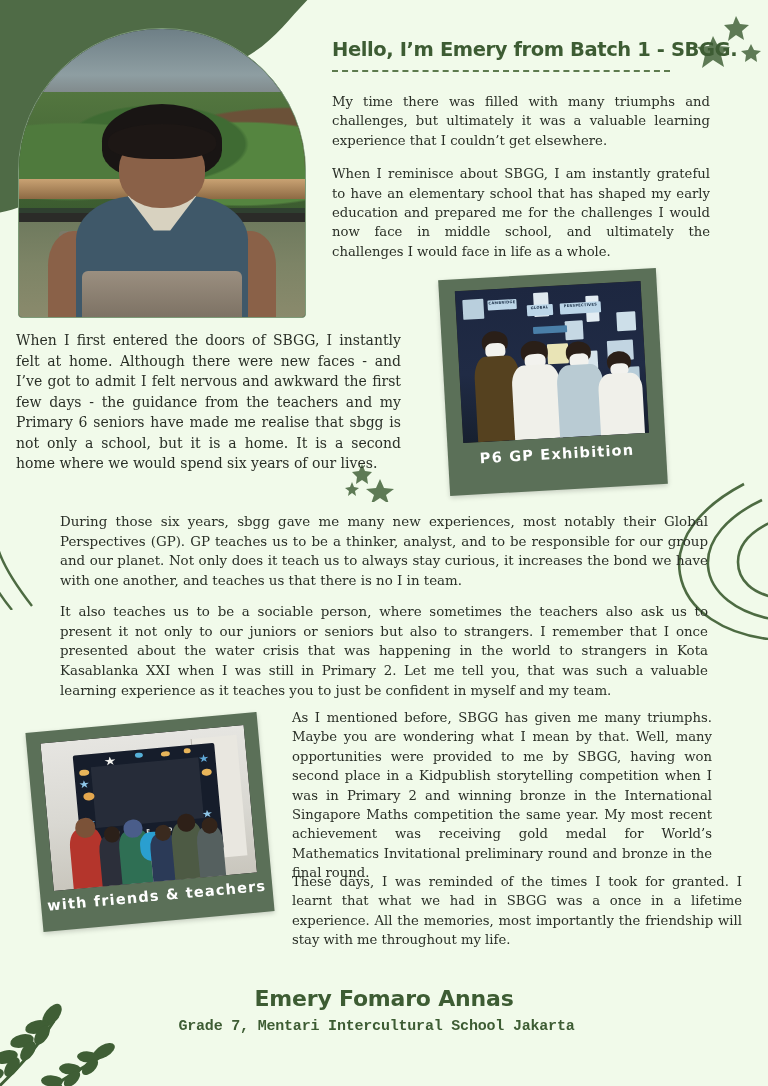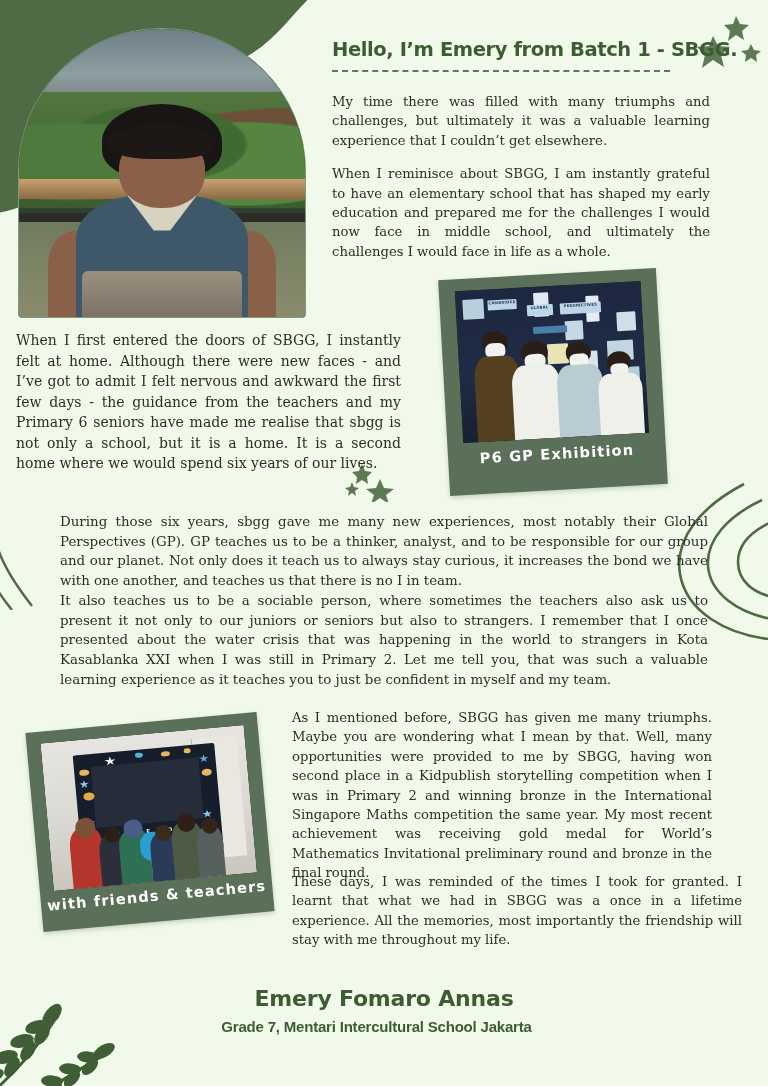--- a/index.html
+++ b/index.html
@@ -137,21 +137,21 @@
     font-family: "DejaVu Serif", serif;
     text-align: justify;
     line-height: 1.47;
   }
   .body-text p { margin: 0 0 14px 0; }
   .body-text p:last-child { margin-bottom: 0; }
 
   .t-intro { left: 332px; top: 92px; width: 378px; font-size: 13.2px; }
   .t-entered { left: 16px; top: 330px; width: 385px; font-size: 14px; }
   .t-during { left: 60px; top: 512px; width: 648px; font-size: 13.4px; }
-  .t-during p { margin-bottom: 0; }
+  .t-during p { margin-bottom: 11px; }
   .t-mentioned { left: 292px; top: 708px; width: 420px; font-size: 13.2px; }
   .t-these { left: 292px; top: 872px; width: 450px; font-size: 13.2px; }
 
   
   .polaroid {
     position: absolute;
     background: #5b7058;
     box-shadow: 0 2px 5px rgba(0,0,0,0.18);
   }
   .polaroid .pic {
@@ -254,21 +254,21 @@
     position: absolute; background: #2a9fd0; border-radius: 42%;
   }
 
   
   .footer { position: absolute; left: 0; top: 986px; width: 768px; text-align: center; }
   .footer-name {
     font-family: "DejaVu Sans", sans-serif; font-weight: bold;
     font-size: 22px; color: #3d5c33; letter-spacing: -0.2px; margin: 0;
   }
   .footer-sub {
-    font-family: Liberation Sans, sans-serif; font-weight: bold;
+    font-family: Liberation Mono, monospace; font-weight: bold;
     font-size: 15px; color: #3d5c33; letter-spacing: -0.2px; margin: 7px 15px 0 0;
   }
 </style>
 </head>
 <body>
 
 <div id="page">
 
   <div class="deco blob-tl">
     <svg width="330" height="230" viewBox="0 0 330 230">

